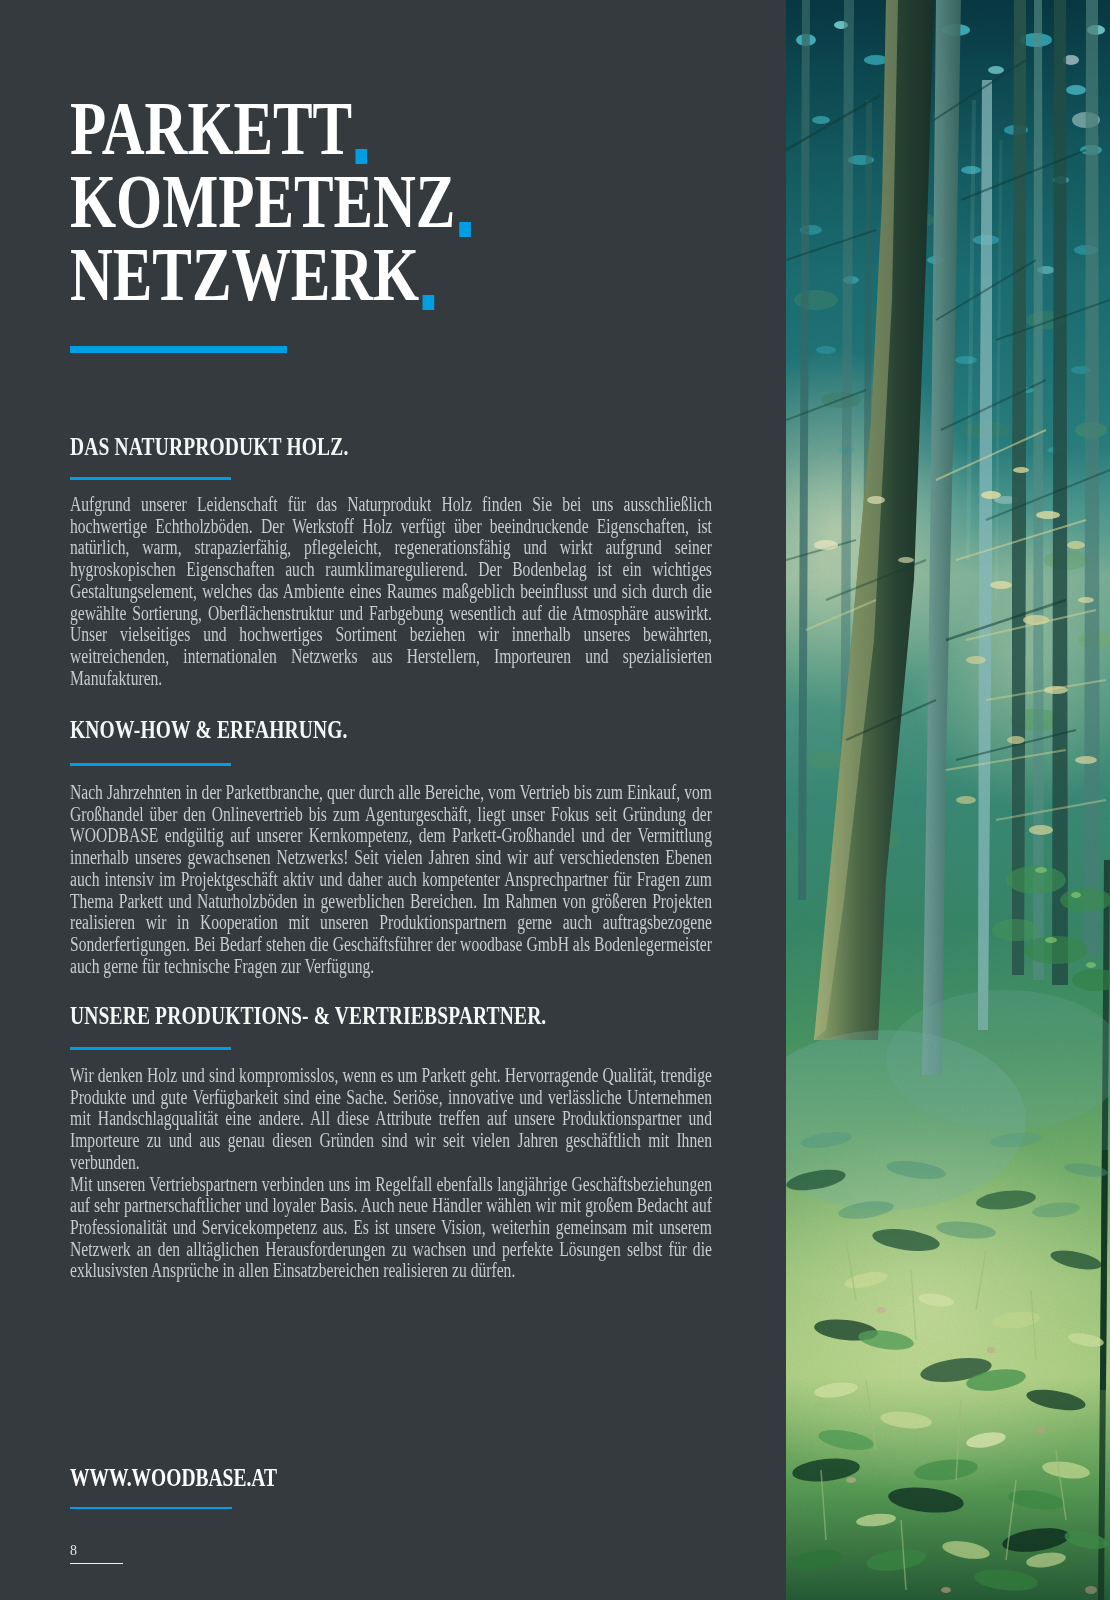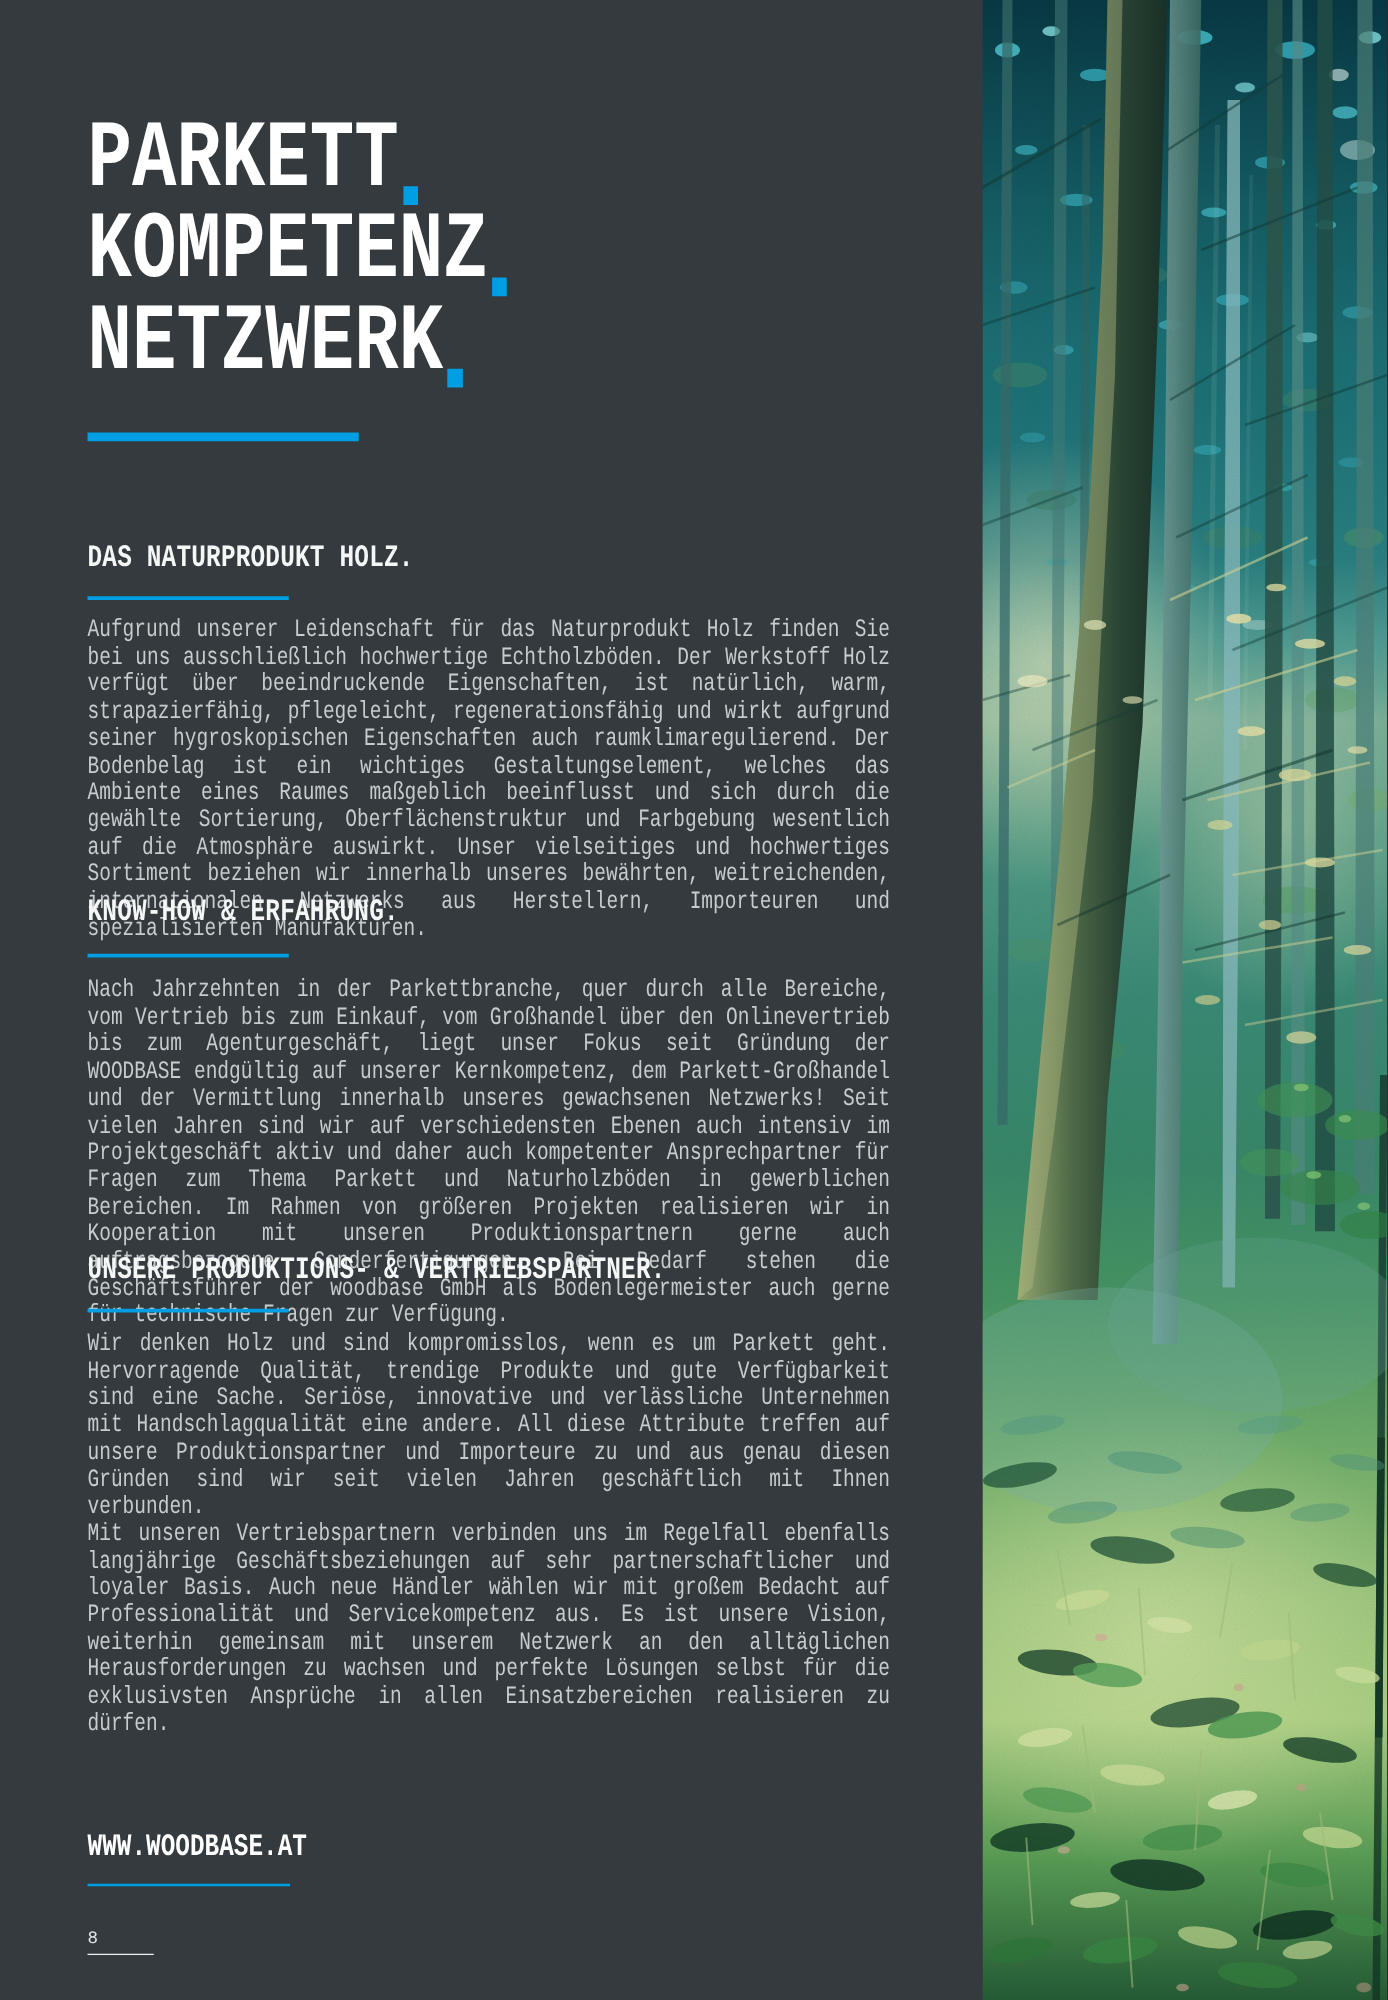--- a/index.html
+++ b/index.html
@@ -7,21 +7,21 @@
     --accent:#009ee2;
     --text-color:#c7ccce;
     --heading-color:#f5f7f7;
   }
   html,body{margin:0;padding:0;background:#1e2224;}
   .page{
     position:relative;
     width:1110px;height:1600px;
     background:var(--background);
     overflow:hidden;
-    font-family:Liberation Mono, monospace;
+    font-family:Liberation Serif, serif;
   }
   
   .photo{
     position:absolute;left:786px;top:0;width:324px;height:1600px;
     margin:0;padding:0;
   }
   .photo svg{display:block;width:100%;height:100%;}
   
   .abs{position:absolute;left:70px;}
   .condensed{transform:scaleX(0.78);transform-origin:0 0;}

